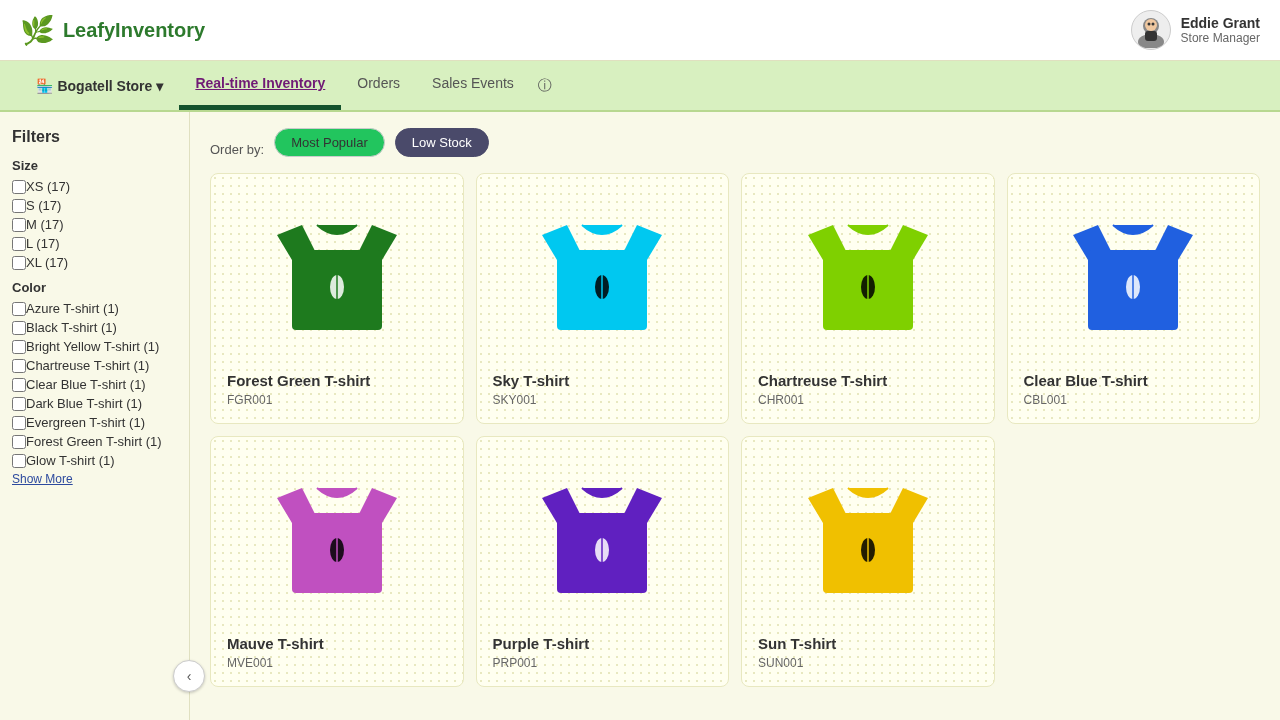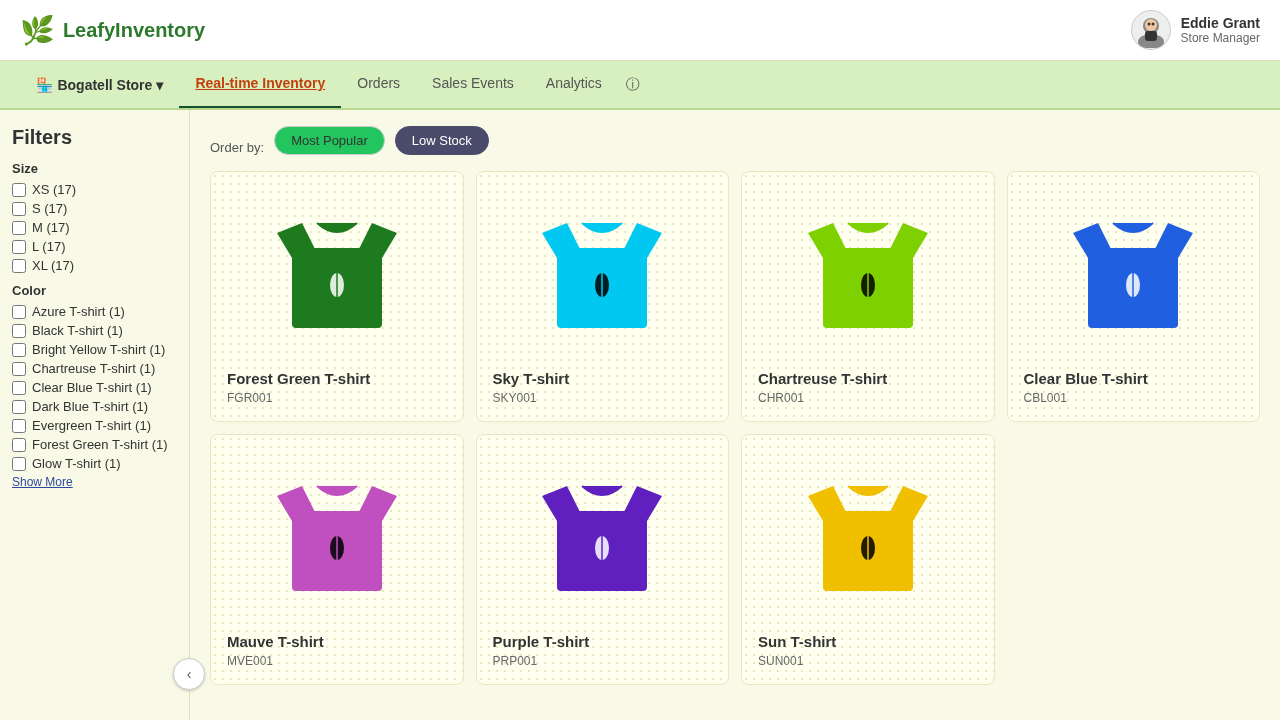--- a/index.html
+++ b/index.html
@@ -25,35 +25,35 @@
     }
     .nav-store {
       padding: 14px 16px; font-size: 14px; font-weight: bold; cursor: pointer;
       display: flex; align-items: center; gap: 4px; color: #333;
     }
     .nav-links { display: flex; gap: 0; }
     .nav-link {
       padding: 14px 16px; font-size: 14px; color: #555; cursor: pointer; text-decoration: none;
       border-bottom: 3px solid transparent;
     }
-    .nav-link.active { color: #c2410c; font-weight: bold; border-bottom: 2px solid #14532d; text-decoration: underline; }
+    .nav-link.active { color: #701a75; font-weight: bold; border-bottom: 5px solid #14532d; text-decoration: underline; }
     .nav-info { padding: 14px 8px; cursor: pointer; color: #555; }
 
     
     .main { display: flex; min-height: calc(100vh - 110px); }
 
     
     .sidebar {
       width: 190px; min-width: 190px; padding: 16px 12px;
       background: #f9f9e8; border-right: 1px solid #e0e0c0;
       position: relative;
     }
-    .sidebar-title { font-size: 20px; font-weight: bold; margin-bottom: 12px; }
+    .sidebar-title { font-size: 16px; font-weight: bold; margin-bottom: 12px; }
     .filter-section-title { font-size: 13px; font-weight: bold; margin: 10px 0 6px 0; }
-    .filter-item { display: flex; align-items: flex-end; gap: 6px; margin-bottom: 4px; font-size: 13px; }
+    .filter-item { display: flex; align-items: flex-end; margin-bottom: 4px; font-size: 13px; }
     .filter-item input[type="checkbox"] { width: 14px; height: 14px; cursor: pointer; }
     .show-more { color: #2d4a9e; font-size: 12px; cursor: pointer; margin-top: 4px; text-decoration: underline; }
 
     
     .sidebar-toggle {
       position: absolute; bottom: 30px; right: -16px;
       width: 32px; height: 32px; border-radius: 50%; background: #fff;
       border: 1px solid #ccc; display: flex; align-items: center; justify-content: center;
       cursor: pointer; font-size: 14px; color: #555; box-shadow: 0 1px 3px rgba(0,0,0,0.2);
       z-index: 10;
@@ -126,21 +126,20 @@
 <div class="nav">
   <div class="nav-store">
     <span>🏪</span>
     <span>Bogatell Store</span>
     <span>▾</span>
   </div>
   <div class="nav-links">
     <a class="nav-link active">Real-time Inventory</a>
     <a class="nav-link">Orders</a>
     <a class="nav-link">Sales Events</a>
-    <a class="nav-link">Analytics</a>
   </div>
   <div class="nav-info">ⓘ</div>
 </div>
 
 <div class="main">
 
   <div class="sidebar">
     <div class="sidebar-title">Filters</div>
 
     <div class="filter-section-title">Size</div>

